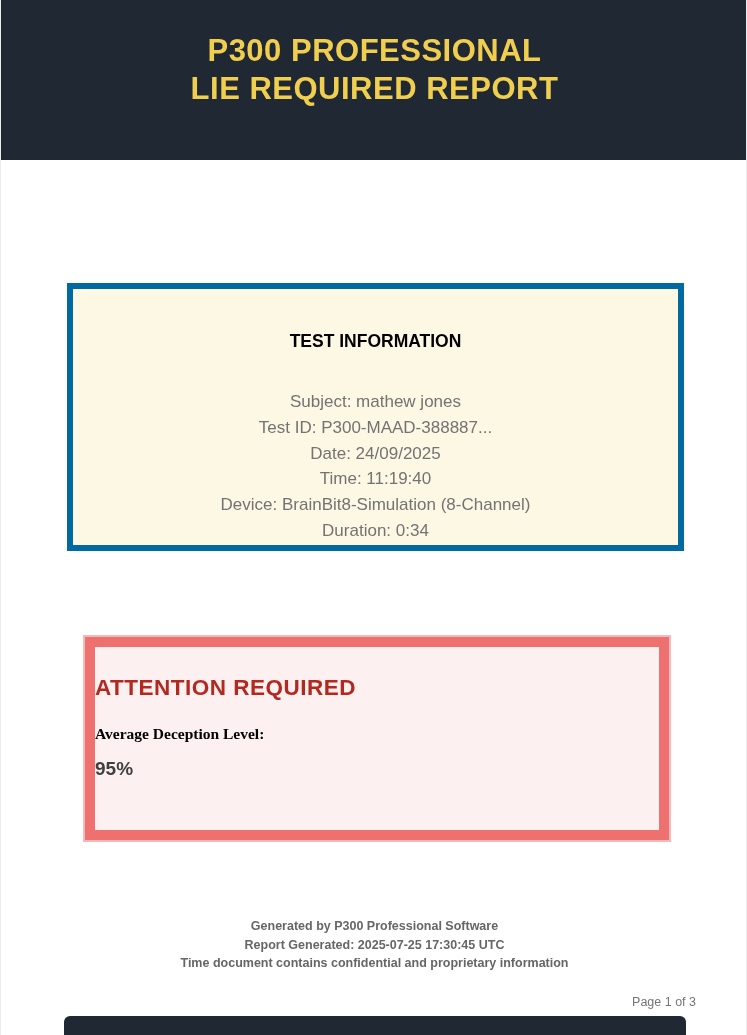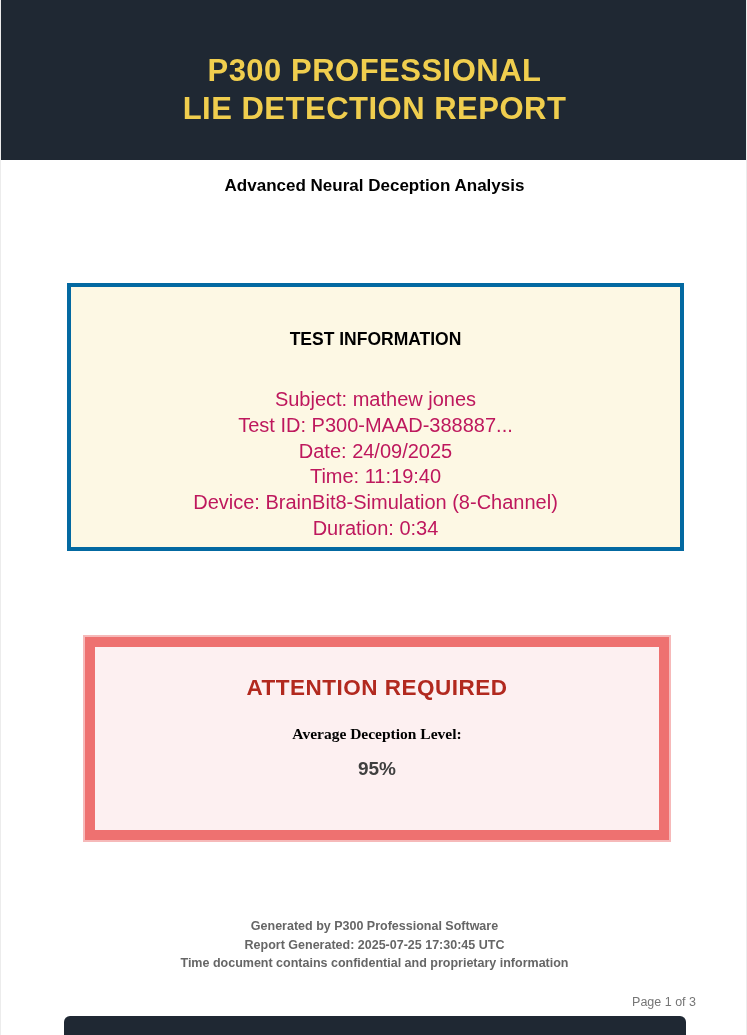--- a/index.html
+++ b/index.html
@@ -19,21 +19,21 @@
     border-right: 1px solid #ececec;
   }
   
   .banner {
     position: absolute;
     left: 0; top: 0;
     width: 747px; height: 160px;
     background: #1f2833;
     text-align: center;
     box-sizing: border-box;
-    padding-top: 52px;
+    padding-top: 32px;
   }
   .banner-title {
     color: #f0ce4e;
     font-size: 31px;
     font-weight: bold;
     line-height: 38px;
     letter-spacing: 0.5px;
   }
   
   .subtitle {
@@ -44,48 +44,48 @@
     font-size: 17px;
     font-weight: bold;
     color: #000000;
   }
   
   .info-box {
     position: absolute;
     left: 66px; top: 283px;
     width: 617px; height: 268px;
     box-sizing: border-box;
-    border: 4px solid #0369a1;
+    border: 6px solid #0369a1;
     background: #fdf8e4;
     text-align: center;
   }
   .info-heading {
     margin-top: 42px;
     font-size: 17.5px;
     font-weight: bold;
     color: #000000;
   }
   .info-lines {
     margin-top: 37px;
   }
   .info-line {
-    font-size: 20px;
-    color: #be185d;
+    font-size: 17px;
+    color: #737373;
     line-height: 25.8px;
   }
   
   .alert-box {
     position: absolute;
     left: 84px; top: 637px;
     width: 584px; height: 203px;
     box-sizing: border-box;
     border: 10px solid #ee7170;
     outline: 2px solid #f6b9b9;
     background: #fdf0f1;
-    text-align: center;
+    text-align: left;
   }
   .alert-heading {
     margin-top: 28px;
     font-size: 22.5px;
     font-weight: bold;
     color: #b2291f;
     letter-spacing: 0.5px;
   }
   .alert-label {
     margin-top: 24px;
@@ -127,24 +127,23 @@
     border-radius: 6px 6px 0 0;
   }
 </style>
 </head>
 <body>
 
 <div class="page">
 
   <header class="banner">
     <div class="banner-title">P300 PROFESSIONAL</div>
-    <div class="banner-title">LIE DETECTION REPORT</div>
+    <div class="banner-title">LIE REQUIRED REPORT</div>
   </header>
 
-  <div class="subtitle">Advanced Neural Deception Analysis</div>
 
   <section class="info-box">
     <div class="info-heading">TEST INFORMATION</div>
     <div class="info-lines">
       <div class="info-line">Subject: mathew jones</div>
       <div class="info-line">Test ID: P300-MAAD-388887...</div>
       <div class="info-line">Date: 24/09/2025</div>
       <div class="info-line">Time: 11:19:40</div>
       <div class="info-line">Device: BrainBit8-Simulation (8-Channel)</div>
       <div class="info-line">Duration: 0:34</div>

